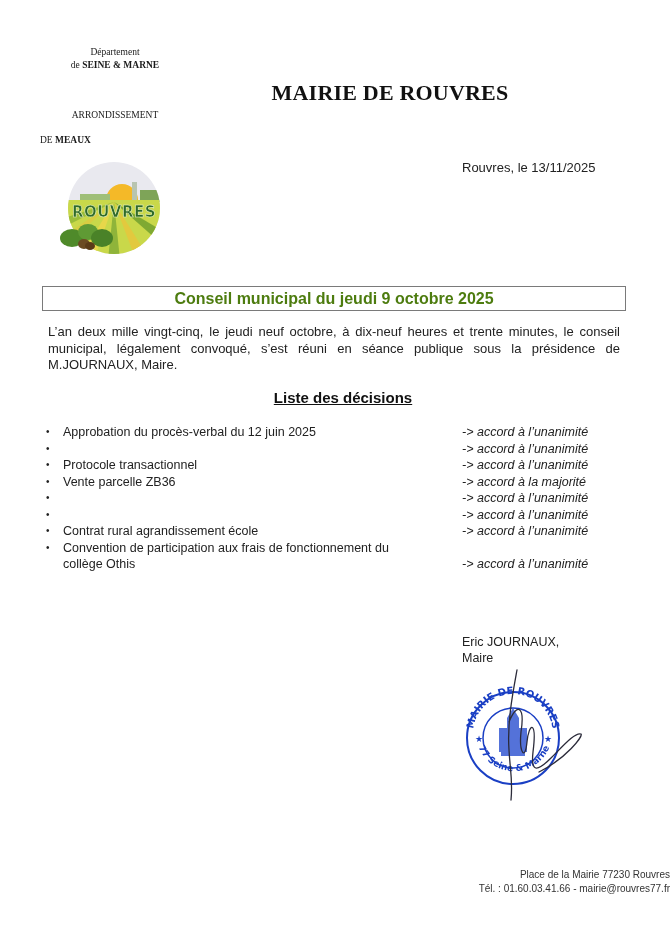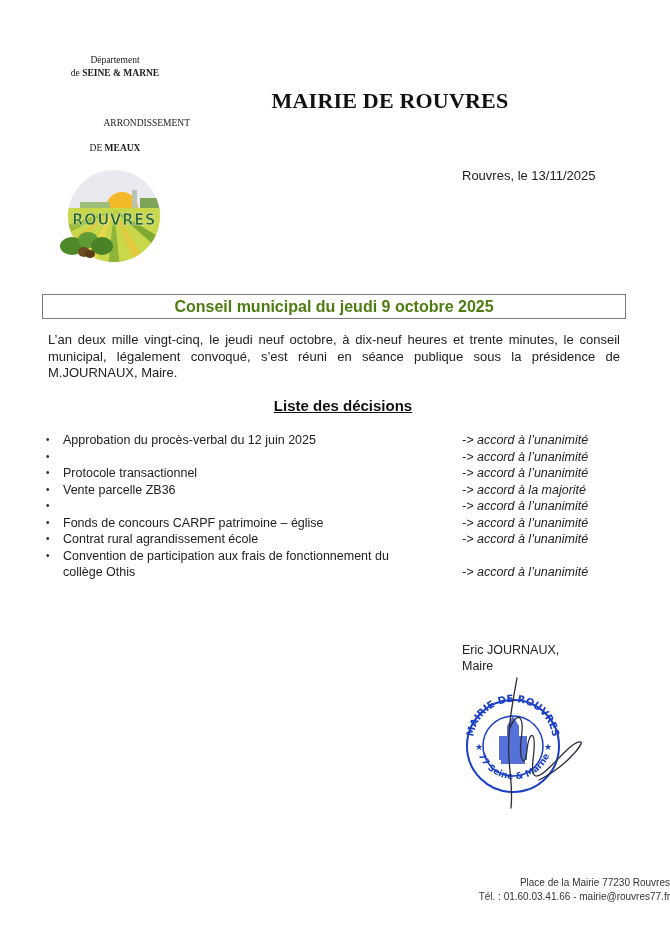--- a/index.html
+++ b/index.html
@@ -8,41 +8,40 @@
       background: #ffffff;
     }
     body {
       width: 670px;
       height: 946px;
       position: relative;
       overflow: hidden;
       color: #1a1a1a;
       font-family: "Liberation Sans", sans-serif;
     }
-    .abs { position: absolute; margin-top: 8px; }
+    .abs { position: absolute; }
 
     
     .dept {
       left: 40px; top: 46px; width: 150px;
       text-align: center;
       font-family: "Liberation Serif", serif;
       font-size: 9.5px;
       line-height: 13px;
     }
     .dept .bold { font-weight: bold; }
     .arr {
       left: 40px; top: 109px; width: 150px;
-      text-align: right;
+      text-align: center;
       font-family: "Liberation Serif", serif;
       font-size: 9.5px;
       line-height: 13px;
     }
     .arr2 {
       left: 40px; top: 134px; width: 150px;
-      text-align: center;
       font-family: "Liberation Serif", serif;
       font-size: 9.5px;
       line-height: 13px;
     }
     .arr2 .bold { font-weight: bold; }
 
     
     .logo {
       left: 58px; top: 160px; width: 106px; height: 100px;
     }
@@ -216,21 +215,20 @@
     <span class="bullet">•</span>
     <span class="decision-text">Vente parcelle ZB36</span>
     <span class="decision-result">-&gt; accord à la majorité</span>
   </div>
   <div class="decision-row">
     <span class="bullet">•</span>
     <span class="decision-result">-&gt; accord à l’unanimité</span>
   </div>
   <div class="decision-row">
     <span class="bullet">•</span>
-    <span class="decision-text">Fonds de concours CARPF patrimoine – église</span>
     <span class="decision-result">-&gt; accord à l’unanimité</span>
   </div>
   <div class="decision-row">
     <span class="bullet">•</span>
     <span class="decision-text">Contrat rural agrandissement école</span>
     <span class="decision-result">-&gt; accord à l’unanimité</span>
   </div>
   <div class="decision-row two-line">
     <span class="bullet">•</span>
     <span class="decision-text" style="width:360px;flex-basis:360px;">Convention de participation aux frais de fonctionnement du collège Othis</span>

